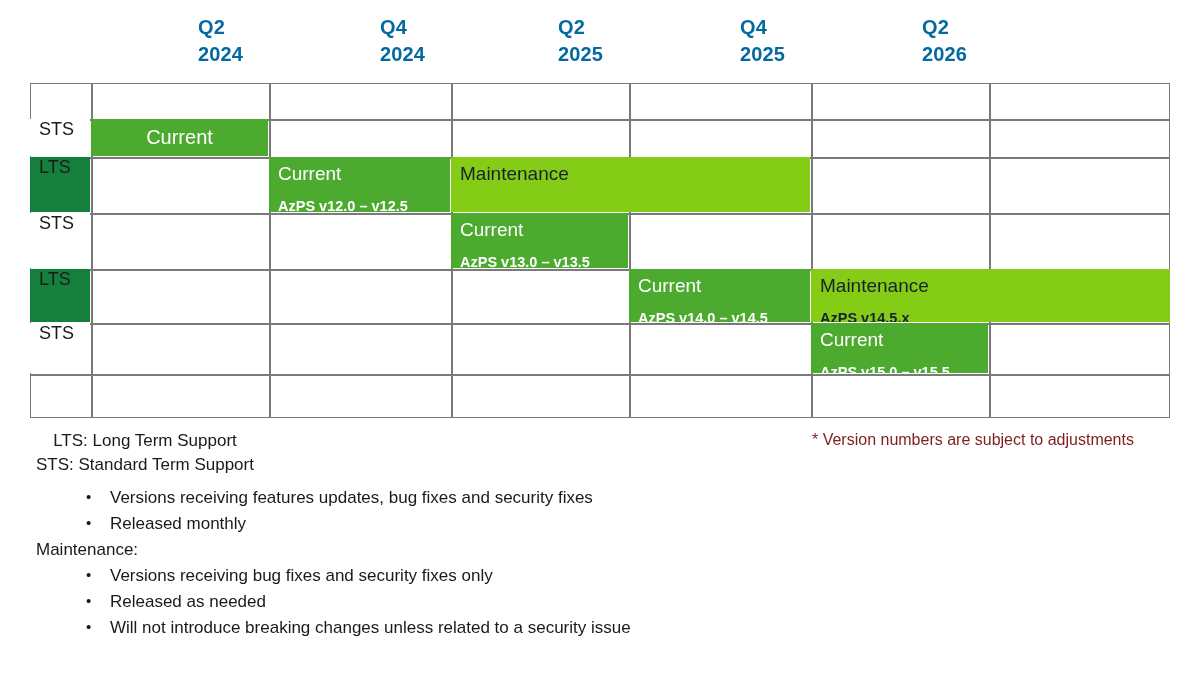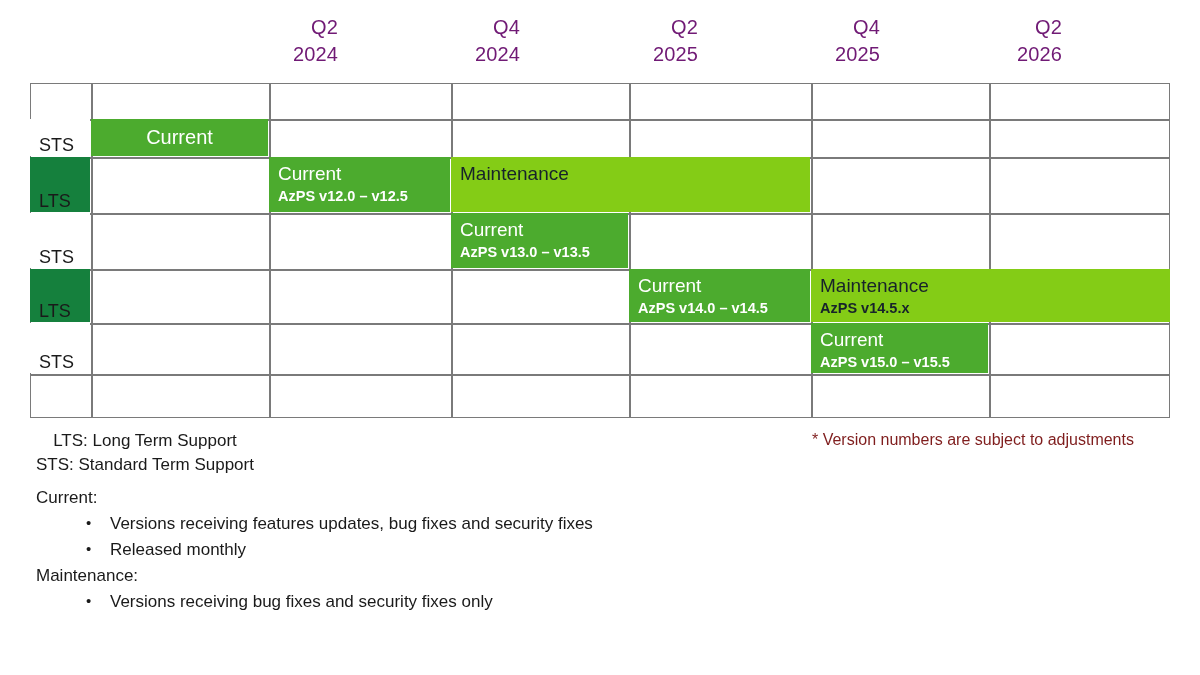--- a/index.html
+++ b/index.html
@@ -26,25 +26,25 @@
     position: absolute;
     left: 0;
     top: 0;
     width: 1200px;
     height: 80px;
   }
   .qheader {
     position: absolute;
     top: 14px;
     width: 140px;
-    text-align: right;
+    text-align: left;
     font-size: 20px;
-    font-weight: normal;
+    font-weight: bold;
     line-height: 1.35;
-    color: #701a75;
+    color: #0369a1;
     letter-spacing: 0.1px;
   }
   .qheader .q-line { display: block; }
 
   
   .grid {
     position: absolute;
     left: 30px;
     top: 83px;
     width: 1140px;
@@ -65,21 +65,21 @@
     height: 1.6px;
     background: #7a7a7a;
   }
 
   
   .rowlabel {
     position: absolute;
     left: 30px;
     width: 60px;
     display: flex;
-    align-items: flex-end;
+    align-items: flex-start;
     padding-left: 9px;
     font-size: 18px;
     color: #1a1a1a;
     z-index: 3;
   }
   .rowlabel.lts { background: #15803d; }
   .rowlabel.sts { background: #ffffff; }
 
   
   .bar {
@@ -97,21 +97,21 @@
     line-height: 1.15;
     color: #ffffff;
     white-space: nowrap;
   }
   .bar.blue .bar-title { color: #17232b; }
   .bar .bar-sub {
     display: block;
     font-size: 14.5px;
     font-weight: bold;
     line-height: 1.3;
-    margin-top: 2px;
+    margin-top: 12px;
     color: #ffffff;
     white-space: nowrap;
   }
   .bar.blue .bar-sub { color: #17232b; }
   .bar.centered {
     display: flex;
     align-items: center;
     justify-content: center;
     padding: 0;
   }
@@ -257,24 +257,25 @@
     </div>
 
   <div class="abbrev">
       <div>LTS: Long Term Support</div>
       <div>STS: Standard Term Support</div>
     </div>
 
   <div class="disclaimer">* Version numbers are subject to adjustments</div>
 
   <div class="defs">
-      <p class="def-head">Current:</p>
       <ul>
         <li>Versions receiving features updates, bug fixes and security fixes</li>
         <li>Released monthly</li>
       </ul>
       <p class="def-head">Maintenance:</p>
       <ul>
         <li>Versions receiving bug fixes and security fixes only</li>
+        <li>Released as needed</li>
+        <li>Will not introduce breaking changes unless related to a security issue</li>
       </ul>
     </div>
 
 </div>
 
 </body></html>

